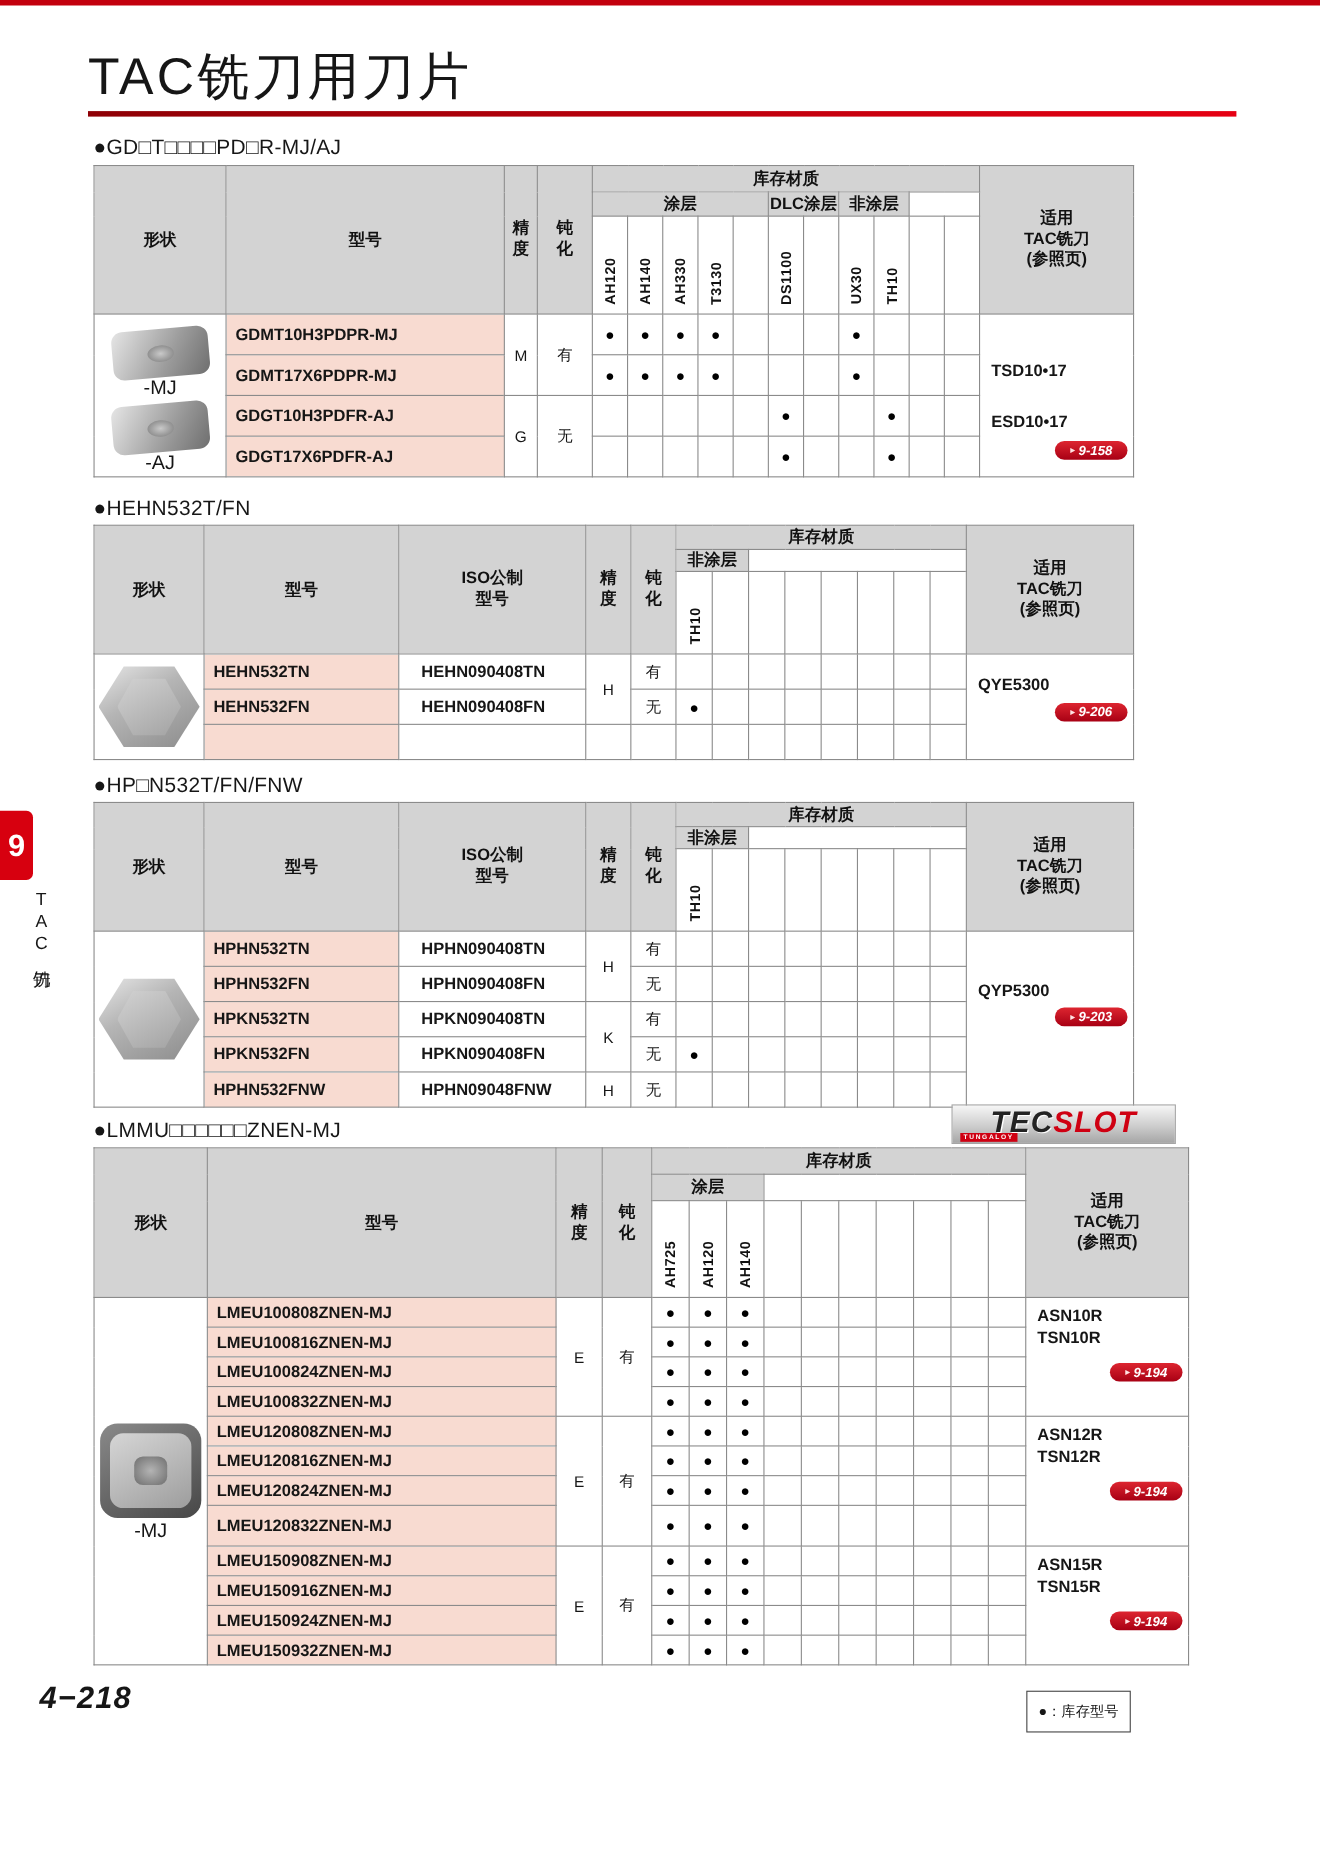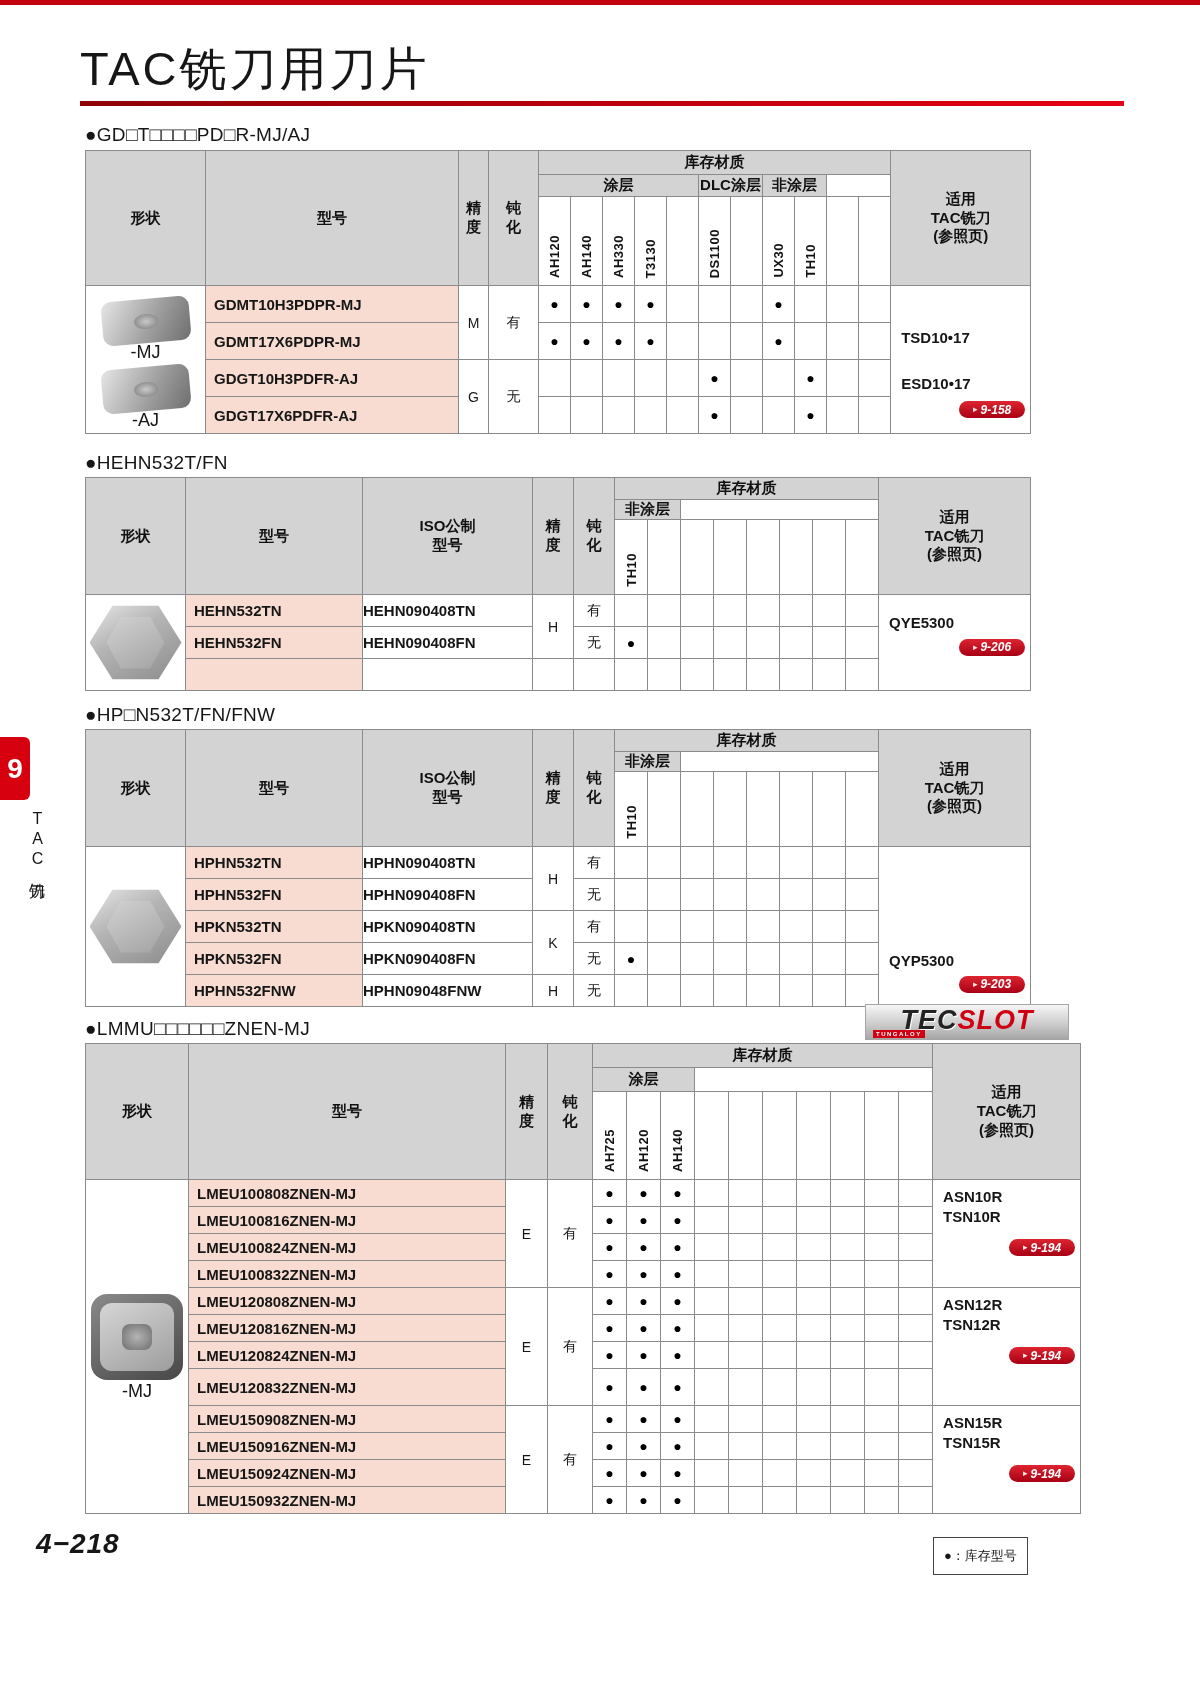--- a/index.html
+++ b/index.html
@@ -11,26 +11,26 @@
 .rule{left:80px;top:101px;width:1044px;height:5px;background:linear-gradient(90deg,#8e0005,#e60013)}
 .sech{font-size:19px;font-weight:400;letter-spacing:.3px}
 table{border-collapse:collapse;table-layout:fixed;background:#fff}
 td,th{border:1px solid #8b8b8b;text-align:center;vertical-align:middle;font-size:14px;padding:0;overflow:hidden}
 th{background:#d3d3d3;font-weight:700;font-size:15px;color:#111}
 th.wh{background:#fff}
 .prewrap{white-space:pre-line;line-height:1.25}
 th.vh{vertical-align:bottom;background:#fff;padding-bottom:4px}
 .vtext{display:inline-block;writing-mode:vertical-rl;transform:rotate(180deg);font-weight:700;font-size:13px;line-height:1;letter-spacing:.5px}
 td.model{background:#f8dbd1;text-align:left;padding-left:8px;font-weight:700;font-size:15px}
-td.isoc{text-align:left;padding-left:0;font-weight:700;font-size:15px}
+td.isoc{text-align:left;padding-left:20px;font-weight:700;font-size:15px}
 td.dot{font-size:14px;color:#000}
 td.applyc{vertical-align:top}
 .apl{font-weight:700;font-size:15px;text-align:left;padding-left:10px;line-height:1.3}
 .ap1{padding-top:42px}.ap1 .apl2{margin-top:26px}
-.ap2{padding-top:18px}.ap3{padding-top:104px}.ap4{padding-top:7px}
+.ap2{padding-top:18px}.ap3{padding-top:44px}.ap4{padding-top:7px}
 .badge{display:flex;align-items:center;justify-content:center;gap:3px;width:66px;height:17px;
 border-radius:9px;background:linear-gradient(180deg,#dd2530,#a80014);color:#fff;font-size:12px;
 font-weight:700;font-style:italic;margin:8px 5px 0 auto}
 .ba{font-size:9px;font-style:normal;color:#ffe3e3;line-height:1}
 .ap2 .badge{margin-top:6px}.ap3 .badge{margin-top:5px}.ap4 .badge{margin-top:13px}
 .slab{font-size:18px;line-height:16px}
 .ph-rh{width:88px;height:44px;border-radius:10px;transform:rotate(-5deg);position:relative;margin:7px auto 1px;
 background:linear-gradient(120deg,#e6e6e6,#9b9b9b 60%,#6e6e6e)}
 .ph-rh i{position:absolute;left:50%;top:50%;width:24px;height:15px;margin:-7px 0 0 -12px;border-radius:50%;
 background:radial-gradient(#c9c9c9,#787878);display:block}

